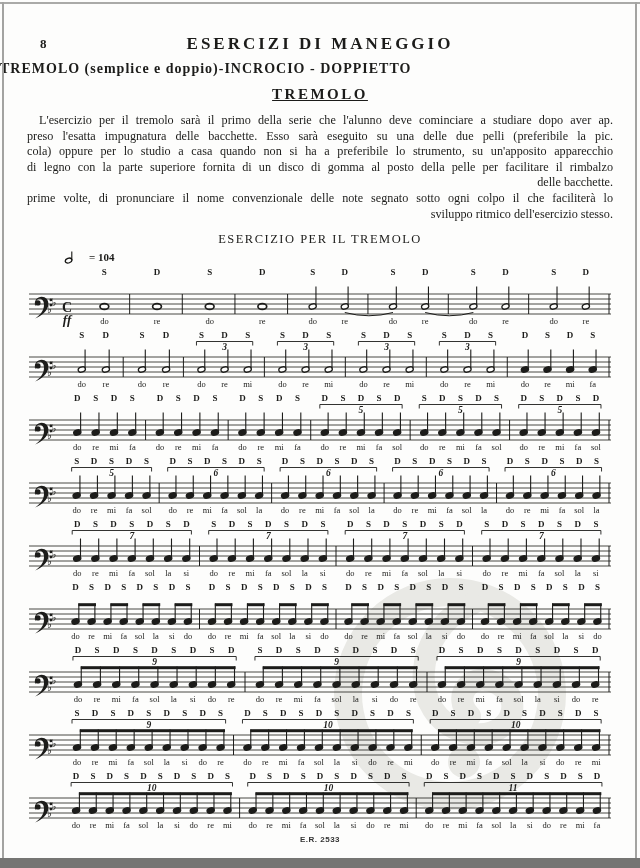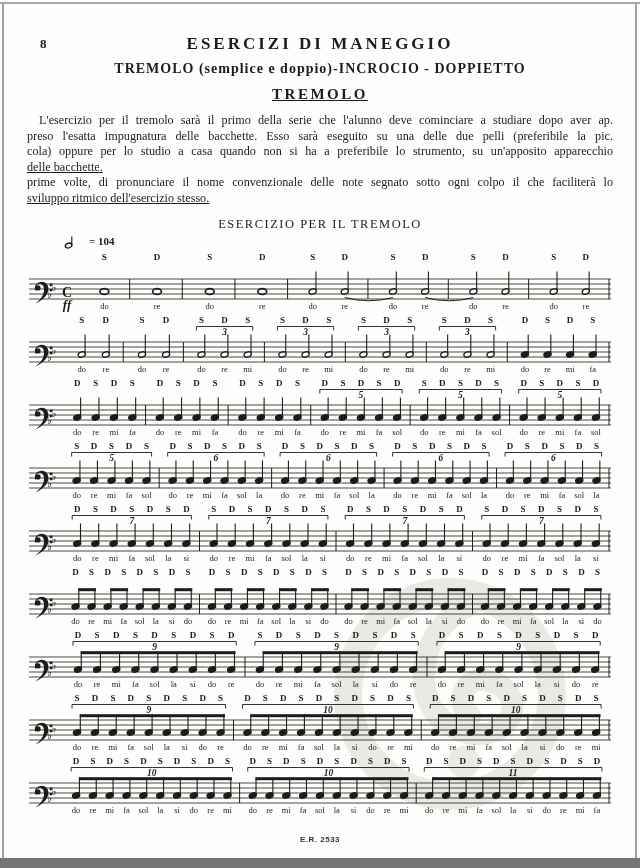--- a/index.html
+++ b/index.html
@@ -8,26 +8,26 @@
     font-family:"Liberation Serif","DejaVu Serif",serif;color:#1c1c1a;
   }
   .edge{position:absolute;background:#8f8f8d;}
   .edge.top{left:0;top:2px;width:640px;height:2px;background:#aaaaa8;}
   .edge.left{left:2px;top:2px;width:2px;height:860px;background:#a3a3a1;}
   .edge.right{left:635px;top:2px;width:2px;height:860px;background:#a3a3a1;}
   .edge.bottom{left:0;top:858px;width:640px;height:10px;background:#757573;}
 
   .pagenum{position:absolute;left:40px;top:36px;font-size:13px;font-weight:700;}
   .title{margin-top:34px;text-align:center;font-size:17px;letter-spacing:3px;font-weight:700;}
-  .subtitle{margin-top:7px;text-align:center;font-size:14px;font-weight:700;letter-spacing:1px;}
+  .subtitle{margin-top:7px;font-size:14px;font-weight:700;letter-spacing:1px;}
   .section{margin-top:9px;text-align:center;font-size:15px;letter-spacing:2.5px;font-weight:600;text-decoration:underline;}
 
   .bodytext{margin:10px auto 3px auto;width:586px;font-size:12.2px;line-height:15.6px;}
   .pline{text-align:justify;text-align-last:justify;white-space:normal;}
-  .pline-last{text-align:left;text-decoration:underline;}
+  .pline-last{text-align:right;}
   .indent{text-indent:12px;}
 
   .score-heading{margin-top:10px;text-align:center;font-size:12.5px;font-weight:400;letter-spacing:1.5px;}
   .tempo-row{margin:2px 0 0 64px;height:15px;font-size:11px;font-weight:700;display:flex;align-items:center;gap:14px;}
   .tempo-row svg{display:block;}
 
   #systems{position:relative;margin:1px auto 0 auto;width:582px;z-index:2;}
   #systems svg{display:block;margin-bottom:1px;}
 
   .watermark{position:absolute;left:322px;top:566px;z-index:1;}
@@ -52,20 +52,21 @@
 
   <div class="pagenum">8</div>
   <div class="title">ESERCIZI DI MANEGGIO</div>
   <div class="subtitle">TREMOLO (semplice e doppio)-INCROCIO - DOPPIETTO</div>
   <div class="section">TREMOLO</div>
 
   <div class="bodytext">
     <div class="pline indent">L'esercizio per il tremolo sarà il primo della serie che l'alunno deve cominciare a studiare dopo aver ap.</div>
     <div class="pline">preso l'esatta impugnatura delle bacchette. Esso sarà eseguito su una delle due pelli (preferibile la pic.</div>
     <div class="pline">cola) oppure per lo studio a casa quando non si ha a preferibile lo strumento, su un'apposito apparecchio</div>
+    <div class="pline">di legno con la parte superiore fornita di un disco di gomma al posto della pelle per facilitare il rimbalzo</div>
     <div class="pline-last">delle bacchette.</div>
     <div class="pline">prime volte, di pronunciare il nome convenzionale delle note segnato sotto ogni colpo il che faciliterà lo</div>
     <div class="pline-last">sviluppo ritmico dell'esercizio stesso.</div>
   </div>
 
   <div class="score-heading">ESERCIZIO PER IL TREMOLO</div>
 
   <div class="tempo-row">
     <svg width="11" height="15" viewBox="0 0 11 15">
       <ellipse cx="4.6" cy="11.6" rx="3.4" ry="2.3" transform="rotate(-20 4.6 11.6)" fill="none" stroke="#141412" stroke-width="1.3"></ellipse>

